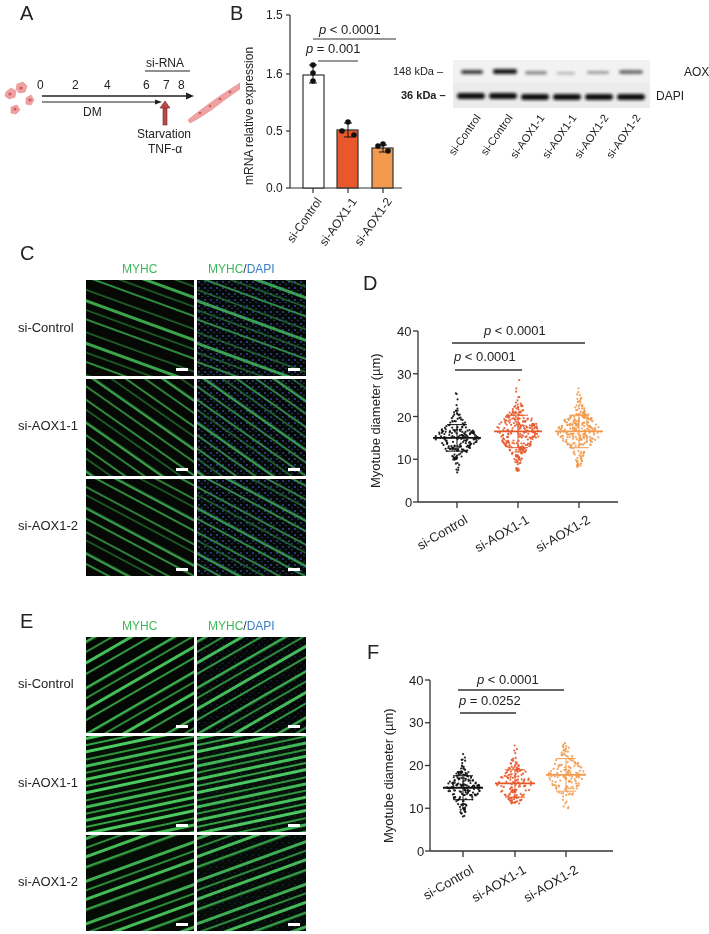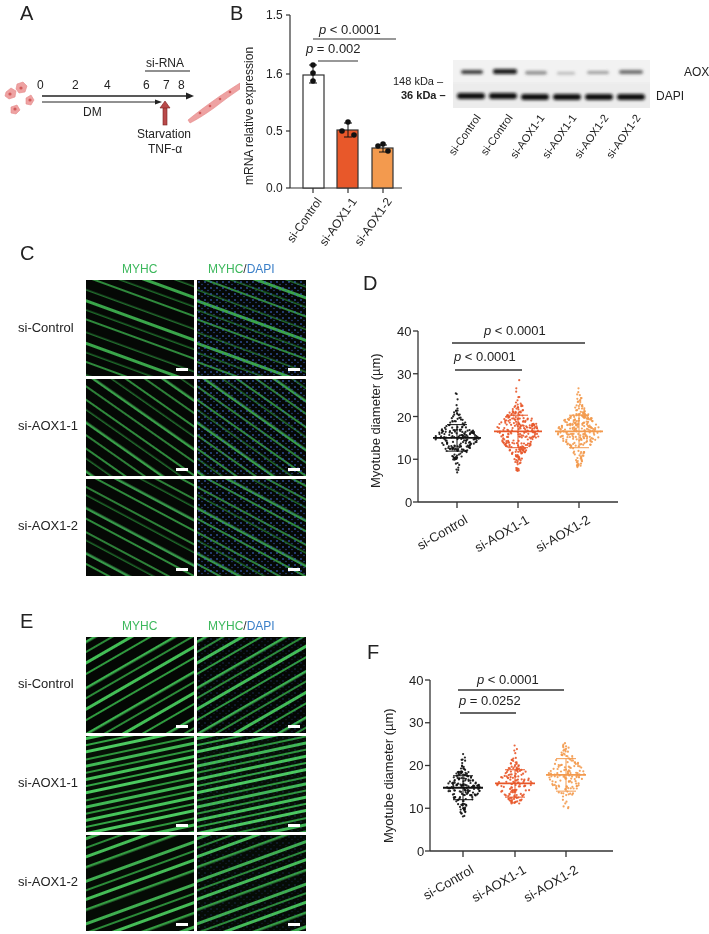--- a/index.html
+++ b/index.html
@@ -107,21 +107,21 @@
     <line x1="318" y1="61" x2="358" y2="61" stroke="#333" stroke-width="1.2"></line>
     <line x1="313" y1="39" x2="396" y2="39" stroke="#333" stroke-width="1.2"></line>
   </svg>
 </div>
 <div class="txt" style="left:266px;top:8px;font-size:12px;">1.5</div>
 <div class="txt" style="left:266px;top:67px;font-size:12px;">1.6</div>
 <div class="txt" style="left:266px;top:124px;font-size:12px;">0.5</div>
 <div class="txt" style="left:266px;top:181px;font-size:12px;">0.0</div>
 <div class="txt" style="left:242px;top:185px;font-size:12px;transform:rotate(-90deg);transform-origin:left top;">mRNA relative expression</div>
 <div class="txt" style="left:319px;top:22px;font-size:13px;"><span class="ital">p</span><span> &lt; 0.0001</span></div>
-<div class="txt" style="left:306px;top:41px;font-size:13px;"><span class="ital">p</span><span> = 0.002</span></div>
+<div class="txt" style="left:306px;top:41px;font-size:13px;"><span class="ital">p</span><span> = 0.001</span></div>
 <div class="txt rot" style="right:396px;top:195px;font-size:12px;transform:rotate(-55deg);">si-Control</div>
 <div class="txt rot" style="right:361px;top:195px;font-size:12px;transform:rotate(-55deg);">si-AOX1-1</div>
 <div class="txt rot" style="right:326px;top:195px;font-size:12px;transform:rotate(-55deg);">si-AOX1-2</div>
 
 <div class="abs" style="left:453px;top:60px;width:197px;height:48px;background:#eeeeee;">
   <svg width="197" height="48">
     <defs>
       <filter id="blur1" x="-20%" y="-100%" width="140%" height="300%">
           <feGaussianBlur stdDeviation="1.6"></feGaussianBlur>
         </filter>
@@ -137,21 +137,21 @@
       <rect x="166" y="10" width="24" height="4" rx="2" fill="#333" opacity="0.7"></rect>
       <rect x="4" y="33" width="28" height="6" rx="3" fill="#0c0c0c"></rect>
       <rect x="36" y="33" width="28" height="6" rx="3" fill="#0c0c0c"></rect>
       <rect x="68" y="34" width="28" height="6" rx="3" fill="#0c0c0c"></rect>
       <rect x="100" y="34" width="28" height="6" rx="3" fill="#0c0c0c"></rect>
       <rect x="132" y="34" width="28" height="6" rx="3" fill="#0c0c0c"></rect>
       <rect x="164" y="34" width="28" height="6" rx="3" fill="#0c0c0c"></rect>
     </g>
   </svg>
 </div>
-<div class="txt" style="left:393px;top:65px;font-size:11px;margin-top:10px;"><span>148 kDa</span> –</div>
+<div class="txt" style="left:393px;top:65px;font-size:11px;"><span>148 kDa</span> –</div>
 <div class="txt" style="left:401px;top:89px;font-size:11px;font-weight:bold;"><span>36 kDa</span> –</div>
 <div class="txt" style="left:684px;top:65px;font-size:12px;">AOX1</div>
 <div class="txt" style="left:656px;top:89px;font-size:12px;">DAPI</div>
 <div class="txt rot" style="right:236px;top:112px;font-size:11px;transform:rotate(-55deg);">si-Control</div>
 <div class="txt rot" style="right:204px;top:112px;font-size:11px;transform:rotate(-55deg);">si-Control</div>
 <div class="txt rot" style="right:172px;top:112px;font-size:11px;transform:rotate(-55deg);">si-AOX1-1</div>
 <div class="txt rot" style="right:140px;top:112px;font-size:11px;transform:rotate(-55deg);">si-AOX1-1</div>
 <div class="txt rot" style="right:108px;top:112px;font-size:11px;transform:rotate(-55deg);">si-AOX1-2</div>
 <div class="txt rot" style="right:76px;top:112px;font-size:11px;transform:rotate(-55deg);">si-AOX1-2</div>
 

